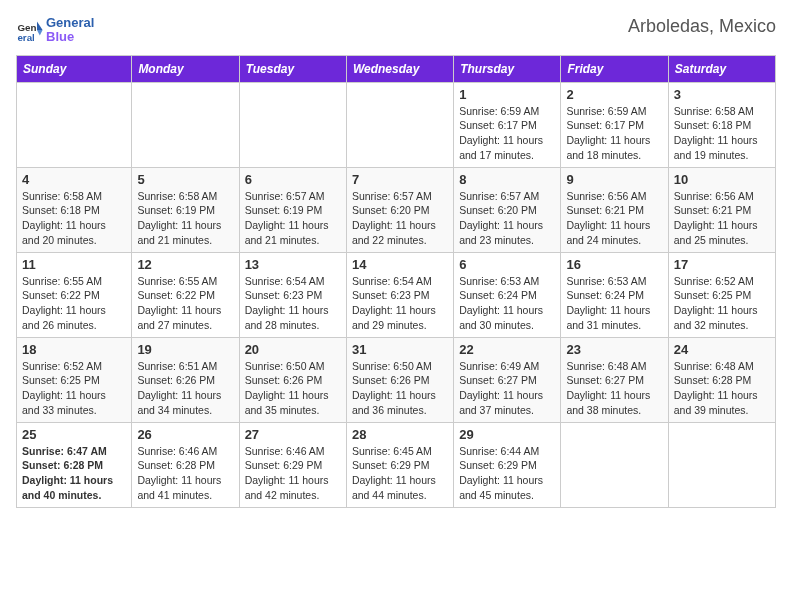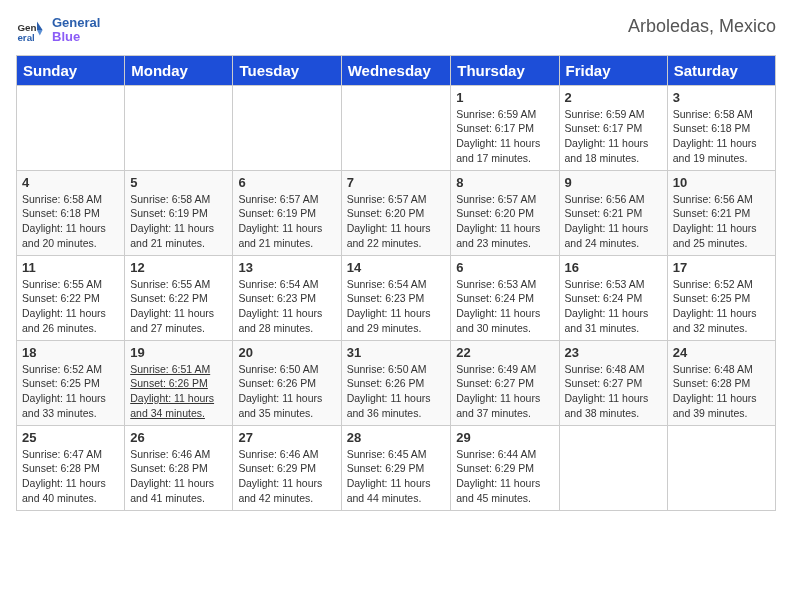--- a/index.html
+++ b/index.html
@@ -12,21 +12,21 @@
     }
     .header {
       display: flex;
       justify-content: space-between;
       align-items: flex-start;
       margin-bottom: 10px;
     }
     .logo {
       display: flex;
       align-items: center;
-      gap: 8px;
+      gap: 2px;
     }
     .logo-text {
       font-size: 13px;
       font-weight: bold;
       color: #333;
       line-height: 1.1;
     }
     .logo-text span { color: #2b5fad; }
     .logo-icon {
       width: 28px;
@@ -43,27 +43,28 @@
       font-size: 18px;
       color: #555;
       font-weight: normal;
     }
     table {
       width: 100%;
       border-collapse: collapse;
       font-size: 11px;
     }
     thead tr th {
-      background: #1d4ed8;
+      background: #6d28d9;
       color: #fff;
       text-align: left;
       padding: 6px 6px;
-      font-size: 15px;
+      font-size: 12px;
       font-weight: bold;
       border: 1px solid #ccc;
+      font-style: italic;
     }
     tbody tr td {
       border: 1px solid #ccc;
       vertical-align: top;
       padding: 4px 5px;
       min-height: 80px;
       height: 85px;
       background: #fff;
     }
     tbody tr:nth-child(even) td {
@@ -251,21 +252,21 @@
       <tr>
         <td>
           <span class="day-num">18</span>
           <div class="day-info" style="white-space: pre-line;">Sunrise: 6:52 AM
 Sunset: 6:25 PM
 Daylight: 11 hours
 and 33 minutes.</div>
         </td>
         <td>
           <span class="day-num">19</span>
-          <div class="day-info" style="white-space: pre-line; text-decoration: underline;">Sunrise: 6:51 AM
+          <div class="day-info" style="white-space: pre-line;">Sunrise: 6:51 AM
 Sunset: 6:26 PM
 Daylight: 11 hours
 and 34 minutes.</div>
         </td>
         <td>
           <span class="day-num">20</span>
           <div class="day-info" style="white-space: pre-line;">Sunrise: 6:50 AM
 Sunset: 6:26 PM
 Daylight: 11 hours
 and 35 minutes.</div>
@@ -295,21 +296,21 @@
           <span class="day-num">24</span>
           <div class="day-info" style="white-space: pre-line;">Sunrise: 6:48 AM
 Sunset: 6:28 PM
 Daylight: 11 hours
 and 39 minutes.</div>
         </td>
       </tr>
       <tr>
         <td>
           <span class="day-num">25</span>
-          <div class="day-info" style="white-space: pre-line;">Sunrise: 6:47 AM
+          <div class="day-info" style="white-space: pre-line; font-weight: bold;">Sunrise: 6:47 AM
 Sunset: 6:28 PM
 Daylight: 11 hours
 and 40 minutes.</div>
         </td>
         <td>
           <span class="day-num">26</span>
           <div class="day-info" style="white-space: pre-line;">Sunrise: 6:46 AM
 Sunset: 6:28 PM
 Daylight: 11 hours
 and 41 minutes.</div>

